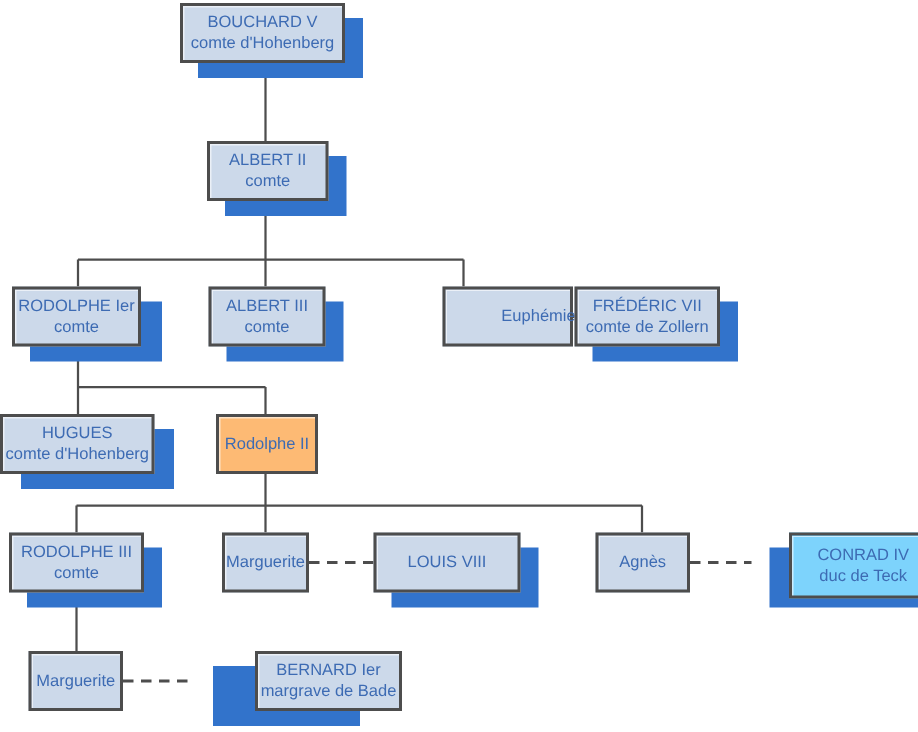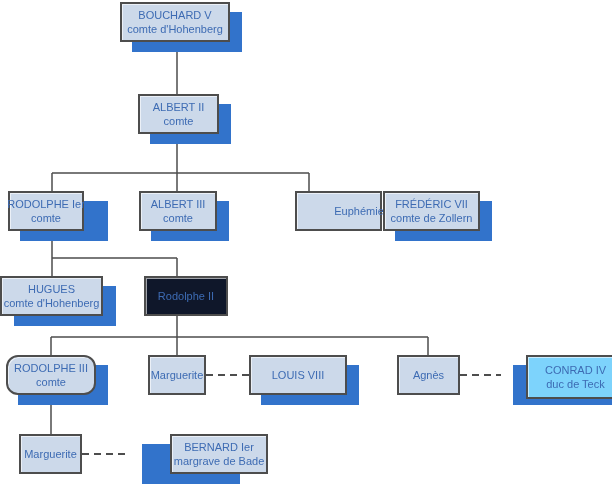--- a/index.html
+++ b/index.html
@@ -56,21 +56,21 @@
       <div class="node" style="left: 120px; top: 2px; width: 110px; height: 40px; background: rgb(204, 217, 234); border-color: rgb(77, 77, 77); color: rgb(61, 107, 179);">
         <span>BOUCHARD V</span>
         <span>comte d'Hohenberg</span>
       </div>
       <div class="node-shadow" style="left: 150px; top: 104px; width: 81px; height: 40px; background: rgb(50, 115, 203);"></div>
       <div class="node" style="left: 138px; top: 94px; width: 81px; height: 40px; background: rgb(204, 217, 234); border-color: rgb(77, 77, 77); color: rgb(61, 107, 179);">
         <span>ALBERT II</span>
         <span>comte</span>
       </div>
       <div class="node-shadow" style="left: 20px; top: 201px; width: 88px; height: 40px; background: rgb(50, 115, 203);"></div>
-      <div class="node" style="left: 8px; top: 191px; width: 76px; height: 40px; background: rgb(204, 217, 234); border-color: rgb(77, 77, 77); color: rgb(61, 107, 179);">
+      <div class="node" style="left: 8px; top: 191px; width: 86px; height: 40px; background: rgb(204, 217, 234); border-color: rgb(77, 77, 77); color: rgb(61, 107, 179);">
         <span>RODOLPHE Ier</span>
         <span>comte</span>
       </div>
       <div class="node-shadow" style="left: 151px; top: 201px; width: 78px; height: 40px; background: rgb(50, 115, 203);"></div>
       <div class="node" style="left: 139px; top: 191px; width: 78px; height: 40px; background: rgb(204, 217, 234); border-color: rgb(77, 77, 77); color: rgb(61, 107, 179); text-align: right;">
         <span>ALBERT III</span>
         <span>comte</span>
       </div>
       <div class="node" style="left: 295px; top: 191px; width: 87px; height: 40px; background: rgb(204, 217, 234); border-color: rgb(77, 77, 77); color: rgb(61, 107, 179); padding-left: 41px;">
         <span>Euphémie</span>
@@ -78,25 +78,25 @@
       <div class="node-shadow" style="left: 395px; top: 201px; width: 97px; height: 40px; background: rgb(50, 115, 203);"></div>
       <div class="node" style="left: 383px; top: 191px; width: 97px; height: 40px; background: rgb(204, 217, 234); border-color: rgb(77, 77, 77); color: rgb(61, 107, 179);">
         <span>FRÉDÉRIC VII</span>
         <span>comte de Zollern</span>
       </div>
       <div class="node-shadow" style="left: 14px; top: 286px; width: 102px; height: 40px; background: rgb(50, 115, 203);"></div>
       <div class="node" style="left: 0; top: 276px; width: 103px; height: 40px; background: rgb(204, 217, 234); border-color: rgb(77, 77, 77); color: rgb(61, 107, 179);">
         <span>HUGUES</span>
         <span>comte d'Hohenberg</span>
       </div>
-      <div class="node" style="left: 144px; top: 276px; width: 84px; height: 40px; background: #0f172a; border-color: rgb(77, 77, 77); color: rgb(61, 107, 179);">
+      <div class="node" style="left: 144px; top: 276px; width: 68px; height: 40px; background: #fdba74; border-color: rgb(77, 77, 77); color: rgb(61, 107, 179);">
         <span>Rodolphe II</span>
       </div>
       <div class="node-shadow" style="left: 18px; top: 365px; width: 90px; height: 40px; background: rgb(50, 115, 203);"></div>
-      <div class="node" style="left: 6px; top: 355px; width: 90px; height: 40px; background: rgb(204, 217, 234); border-color: rgb(77, 77, 77); color: rgb(61, 107, 179); border-radius: 12px;">
+      <div class="node" style="left: 6px; top: 355px; width: 90px; height: 40px; background: rgb(204, 217, 234); border-color: rgb(77, 77, 77); color: rgb(61, 107, 179);">
         <span>RODOLPHE III</span>
         <span>comte</span>
       </div>
       <div class="node" style="left: 148px; top: 355px; width: 58px; height: 40px; background: rgb(204, 217, 234); border-color: rgb(77, 77, 77); color: rgb(61, 107, 179);">
         <span>Marguerite</span>
       </div>
       <div class="node-shadow" style="left: 261px; top: 365px; width: 98px; height: 40px; background: rgb(50, 115, 203);"></div>
       <div class="node" style="left: 249px; top: 355px; width: 98px; height: 40px; background: rgb(204, 217, 234); border-color: rgb(77, 77, 77); color: rgb(61, 107, 179);">
         <span>LOUIS VIII</span>
       </div>

